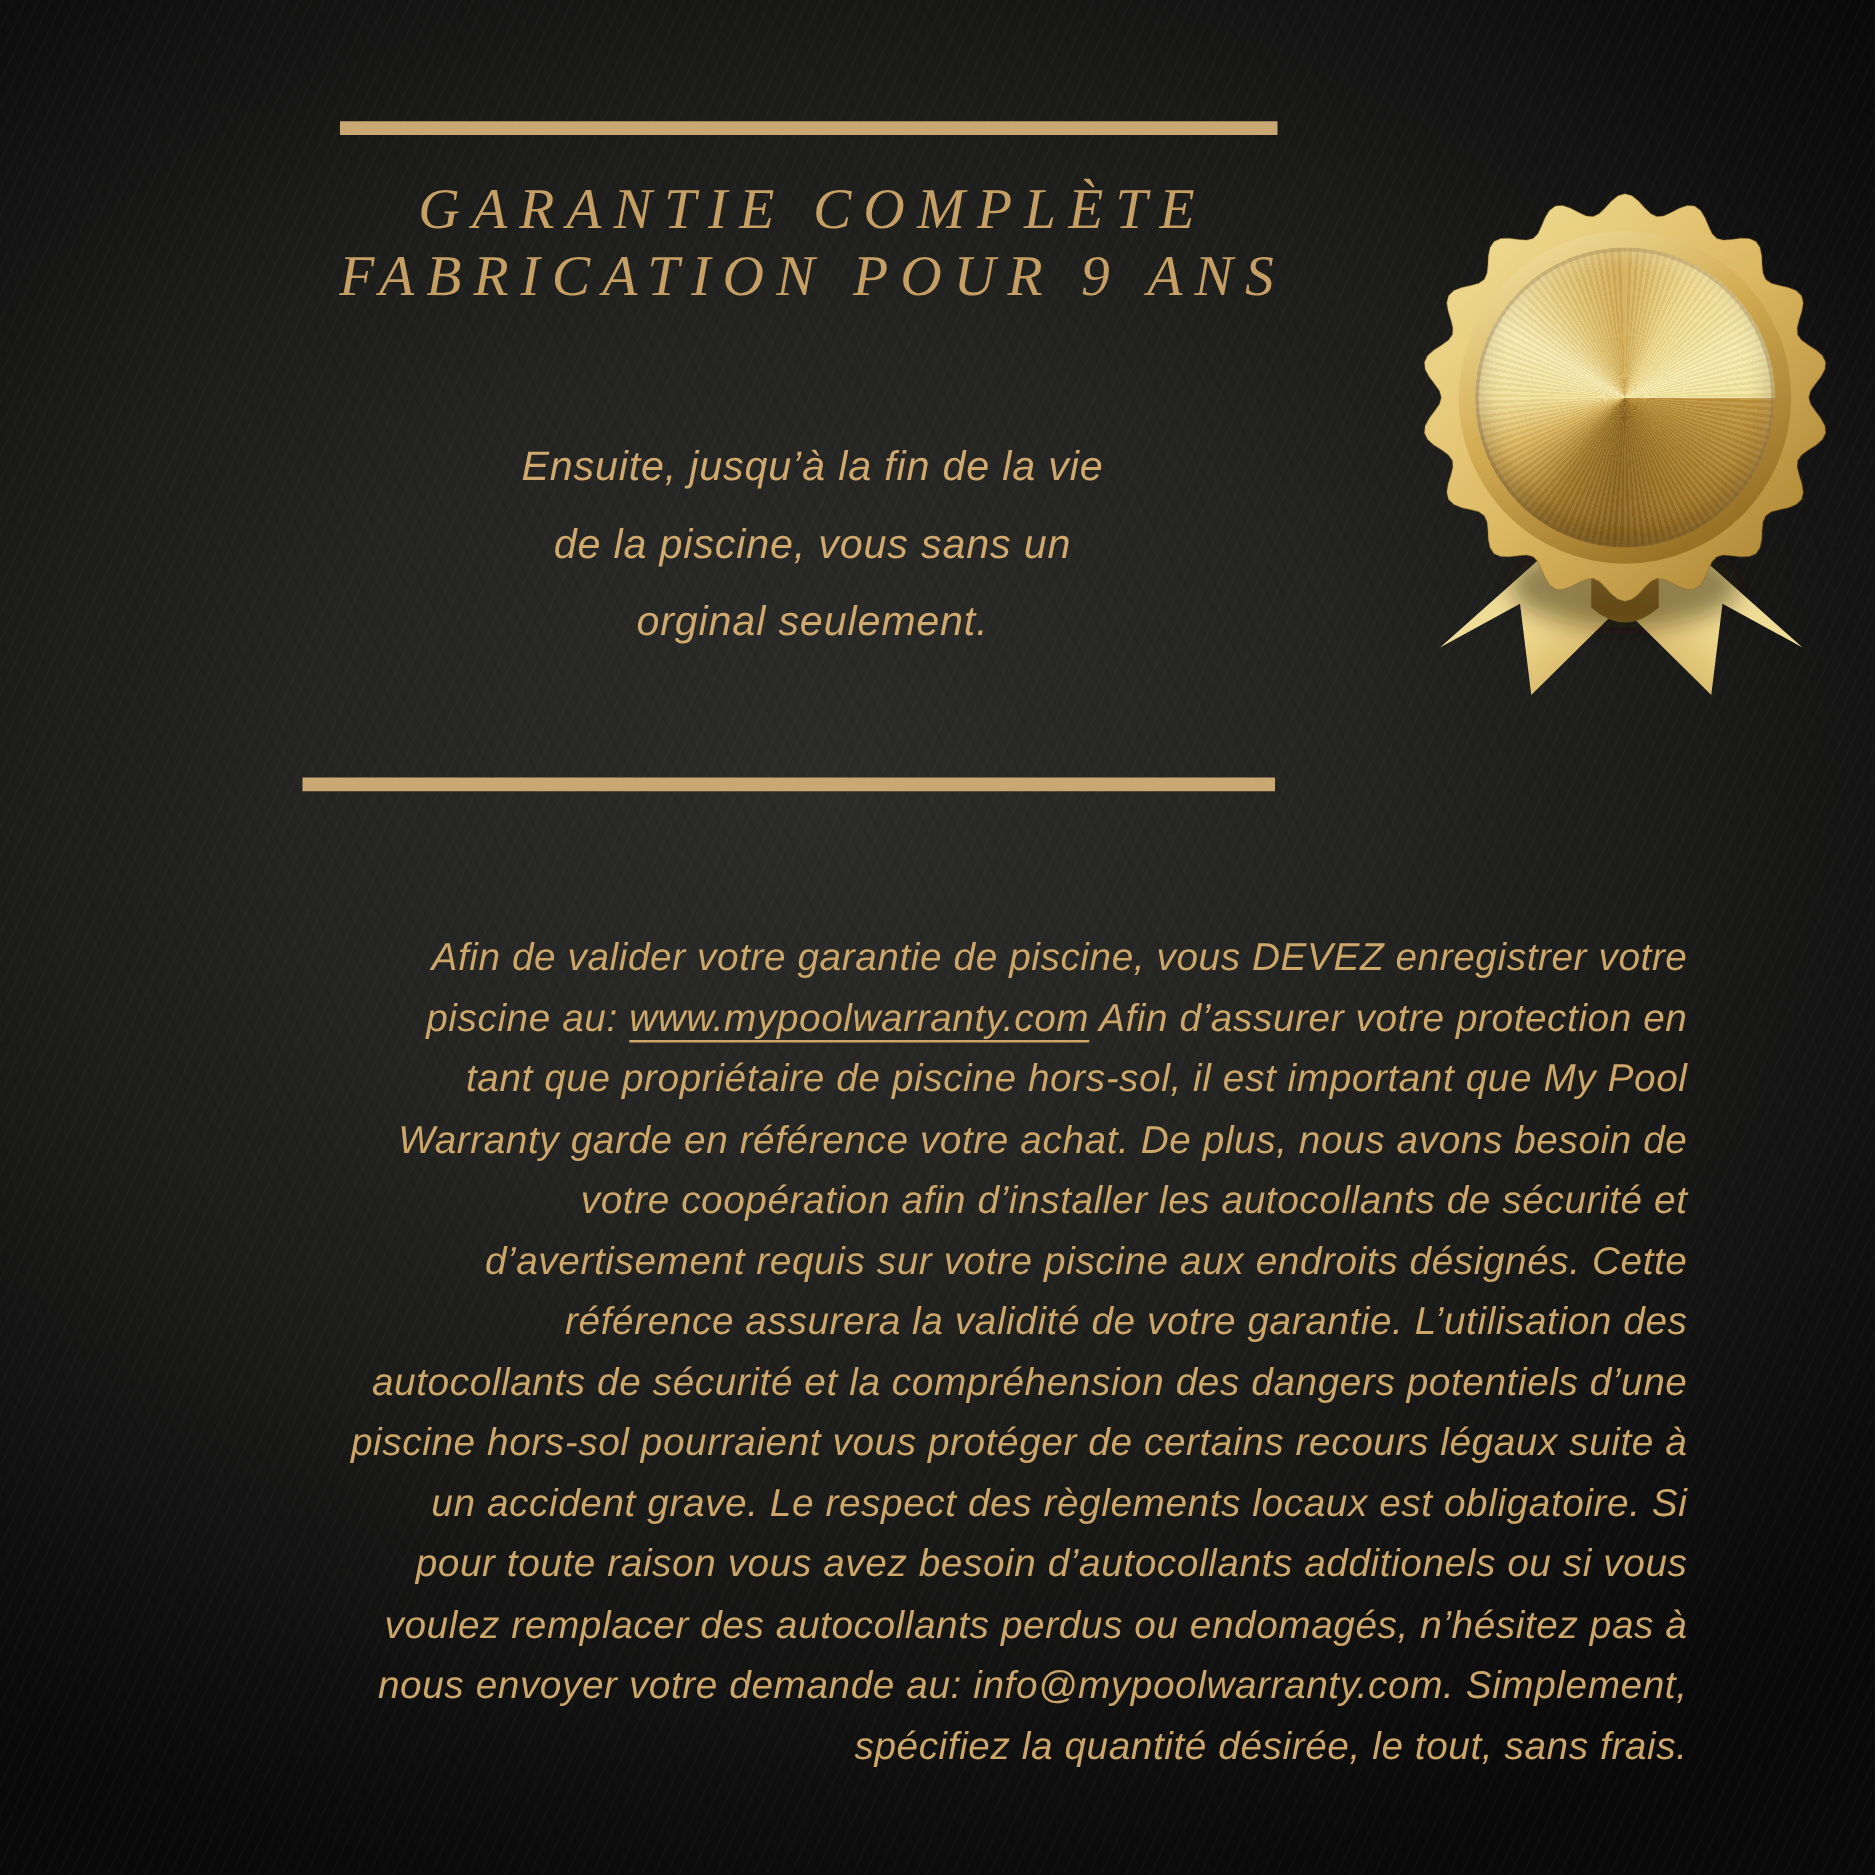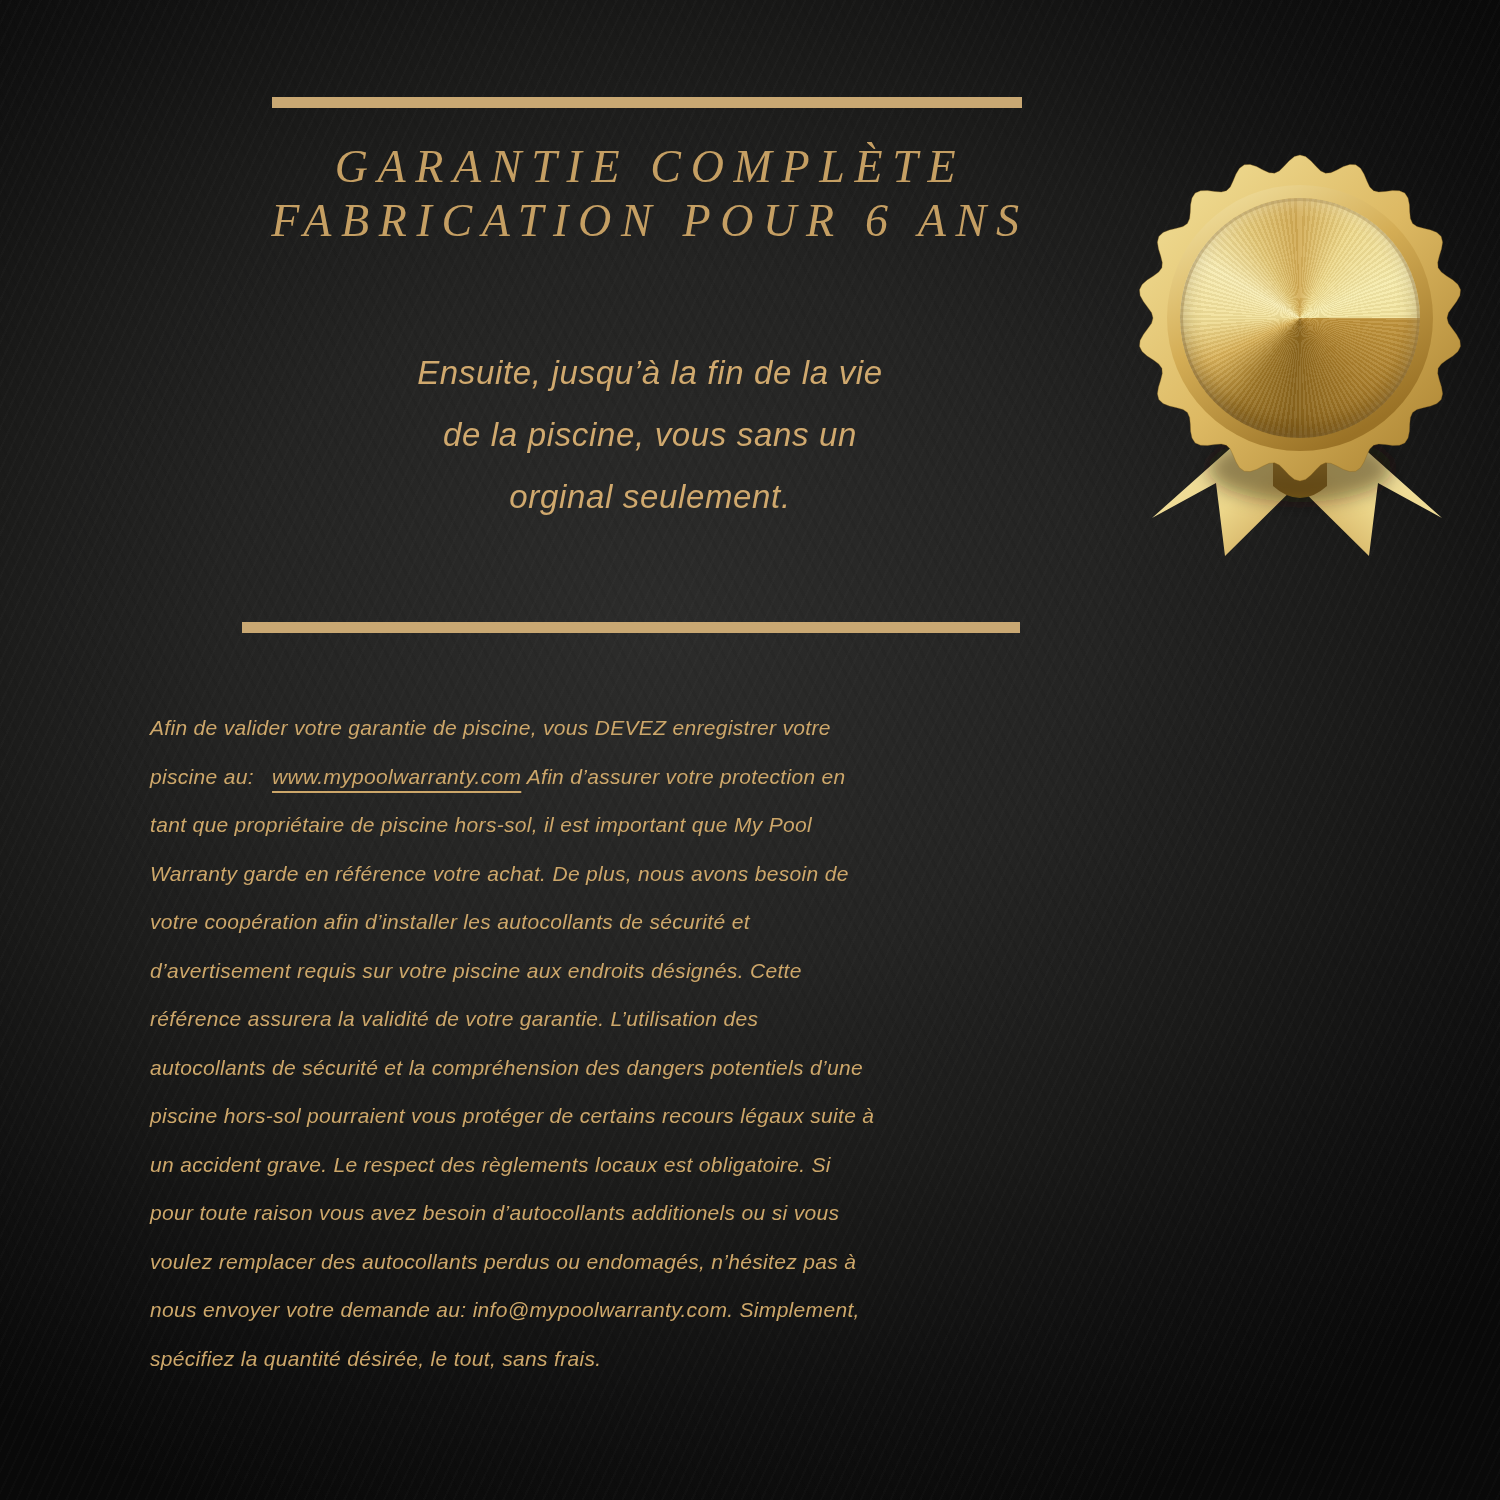--- a/index.html
+++ b/index.html
@@ -25,27 +25,27 @@
     color:#c59f63;text-align:center;
   }
   .heading span{display:block;white-space:nowrap;}
   .subtext{
     position:absolute;left:270px;top:342px;width:760px;
     font-size:33px;line-height:62px;letter-spacing:0.02em;
     color:#d0a96e;text-align:center;
   }
   .subtext span{display:block;white-space:nowrap;}
   .body-text{
-    position:absolute;left:150px;top:704px;width:1200px;
-    font-size:21px;color:#cda76a;text-align:left;letter-spacing:0.015em;
+    position:absolute;left:150px;top:742px;width:1200px;
+    font-size:31px;color:#cda76a;text-align:right;letter-spacing:0.015em;
   }
   .bline{margin:0;height:48.5px;line-height:48.5px;white-space:nowrap;}
   .link{
     color:#cda76a;text-decoration:underline;cursor:pointer;
-    text-underline-offset:7px;text-decoration-thickness:2px;margin-left:12px;
+    text-underline-offset:7px;text-decoration-thickness:2px;
   }
   .medal{position:absolute;left:1128px;top:138px;width:336px;height:432px;}
   .medal svg{position:absolute;left:0;top:0;}
   .disc{
     position:absolute;left:52px;top:60px;width:240px;height:240px;border-radius:50%;
     background-image:
       repeating-conic-gradient(rgba(255,252,235,0.09) 0deg 1.4deg, rgba(90,60,10,0.07) 1.4deg 2.8deg),
       conic-gradient(from 90deg,
         #c1953e 0deg, #a87d2c 45deg, #8a651e 95deg, #9e7729 125deg,
         #d9b25b 155deg, #f2e19b 180deg, #f7ecb4 210deg, #e3c878 240deg,
@@ -58,21 +58,21 @@
 </style>
 </head>
 <body>
 
 <div class="page">
 
   <div class="divider divider-top"></div>
 
   <h1 class="heading">
     <span>GARANTIE COMPLÈTE</span>
-    <span>FABRICATION POUR 6 ANS</span>
+    <span>FABRICATION POUR 9 ANS</span>
   </h1>
 
   <div class="subtext">
     <span>Ensuite, jusqu’à la fin de la vie</span>
     <span>de la piscine, vous sans un</span>
     <span>orginal seulement.</span>
   </div>
 
   <div class="divider divider-bottom"></div>
 

